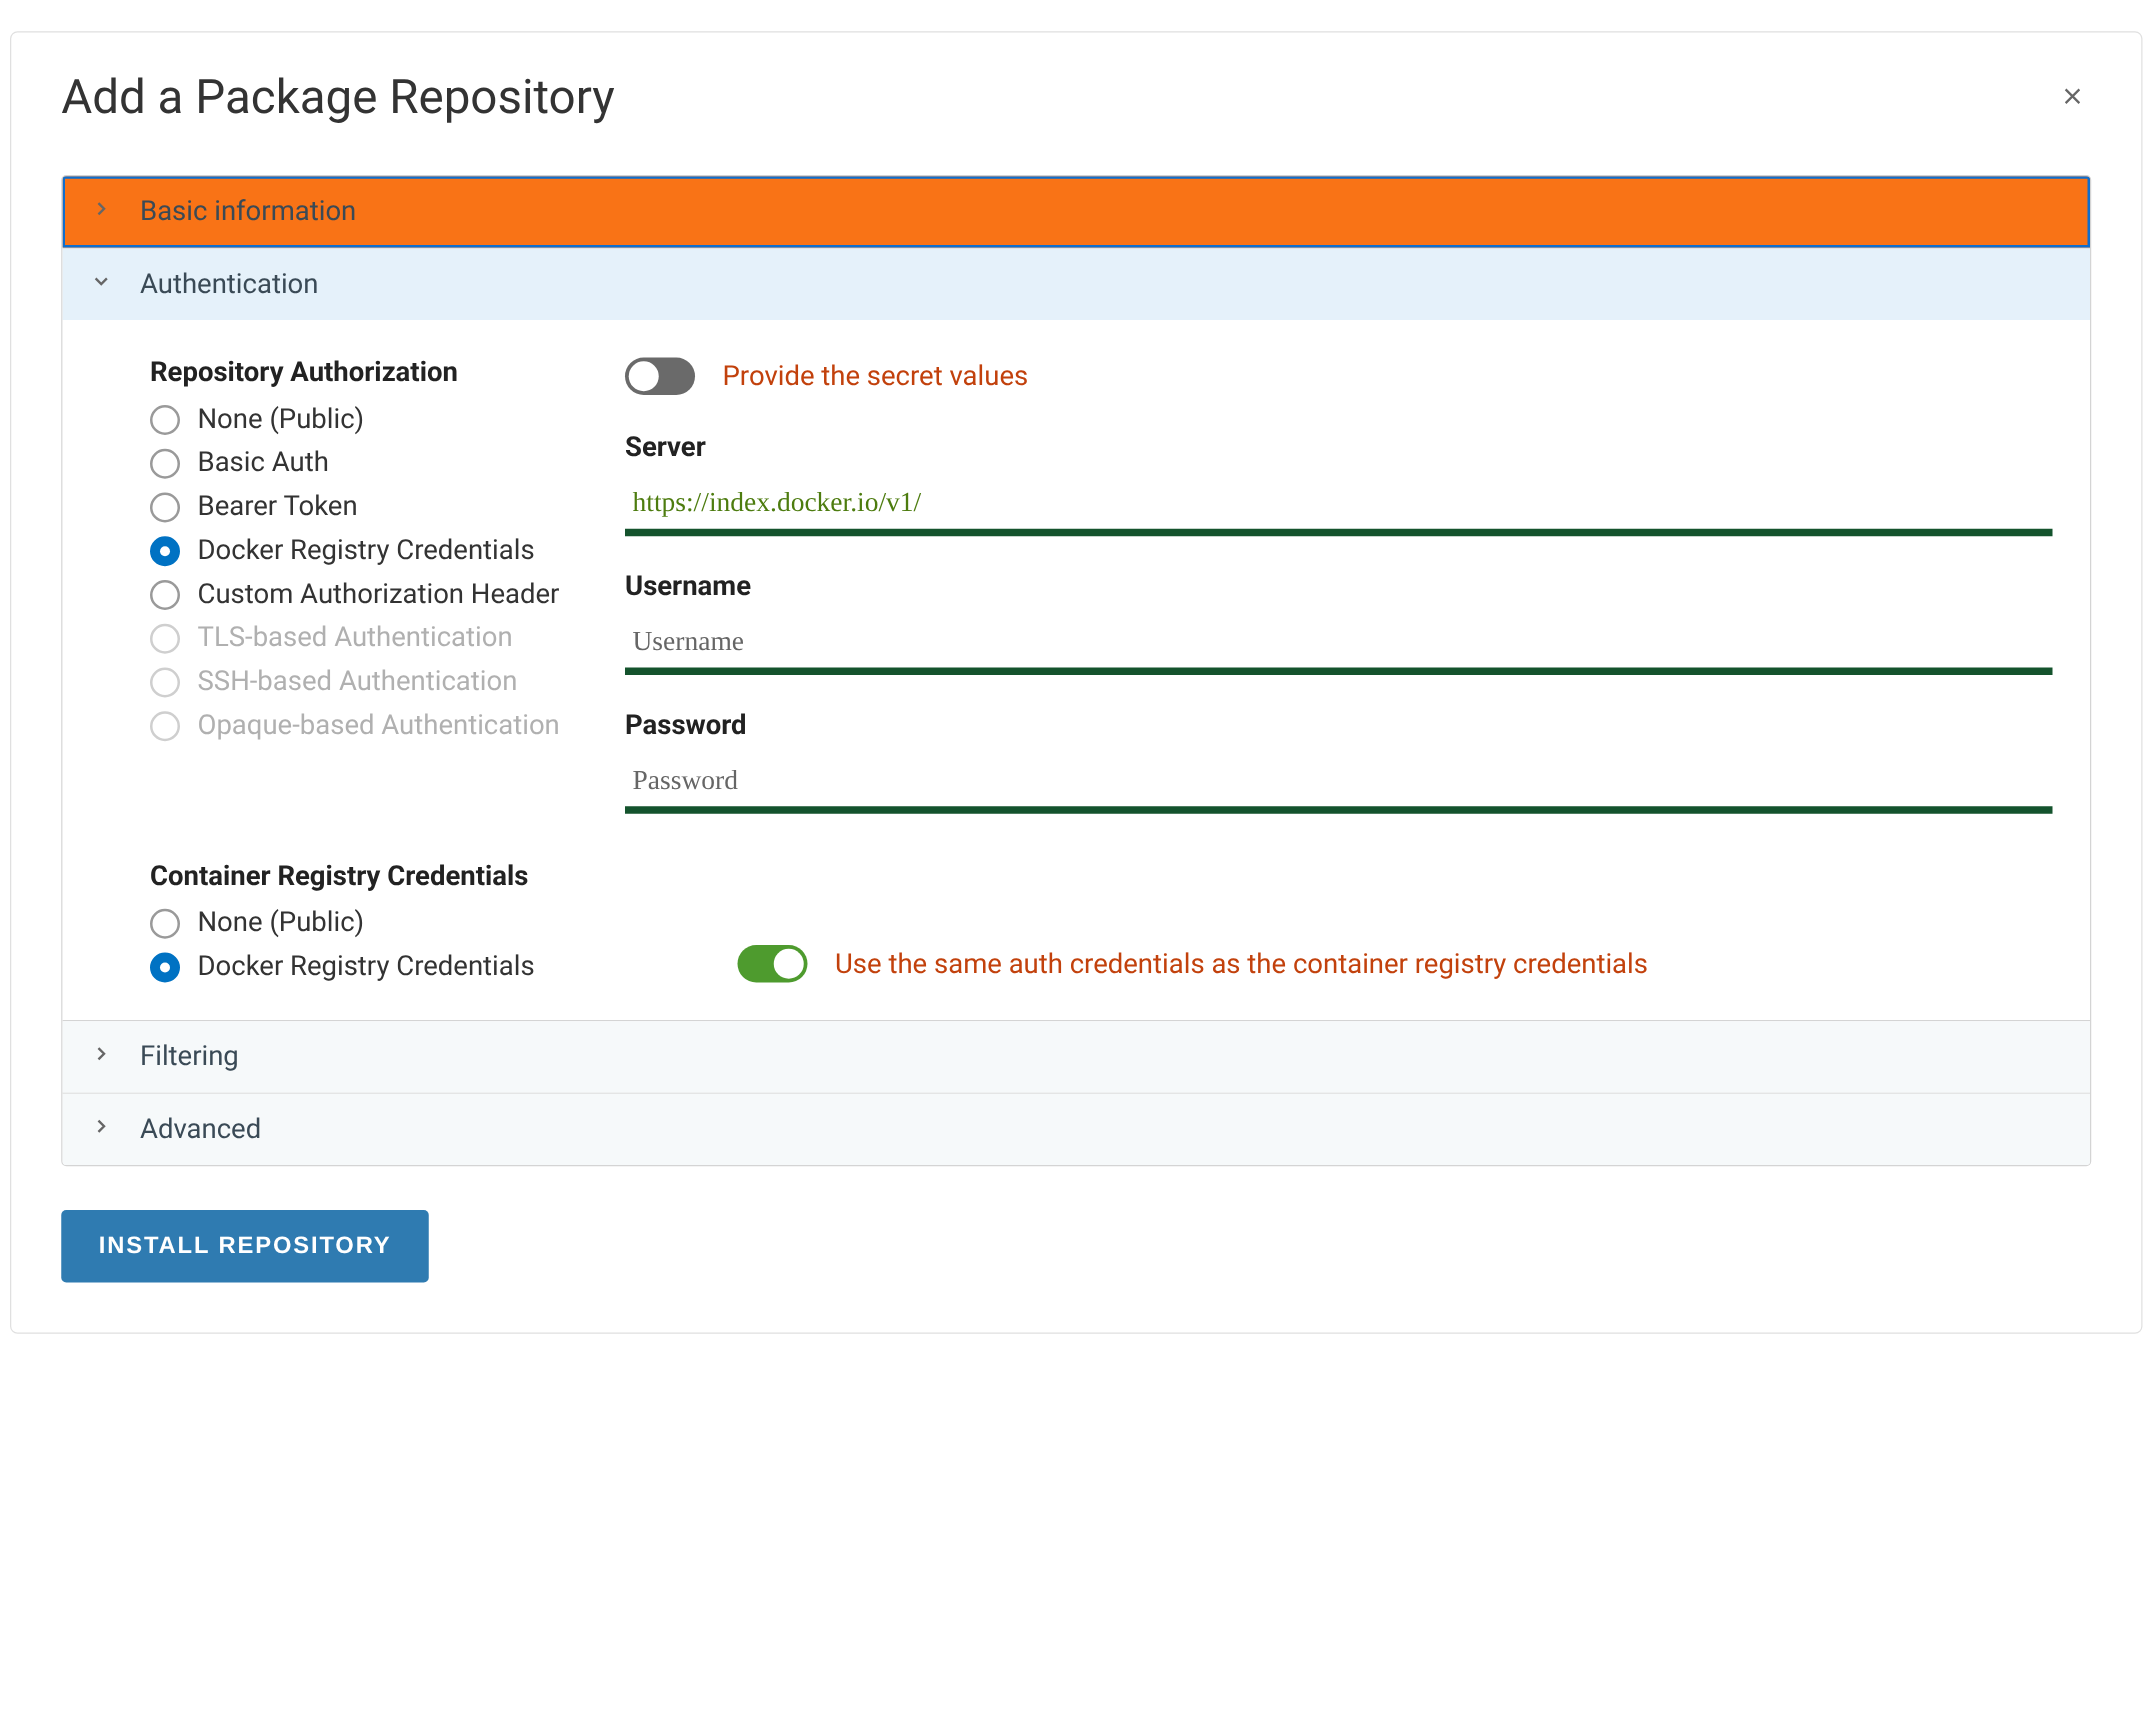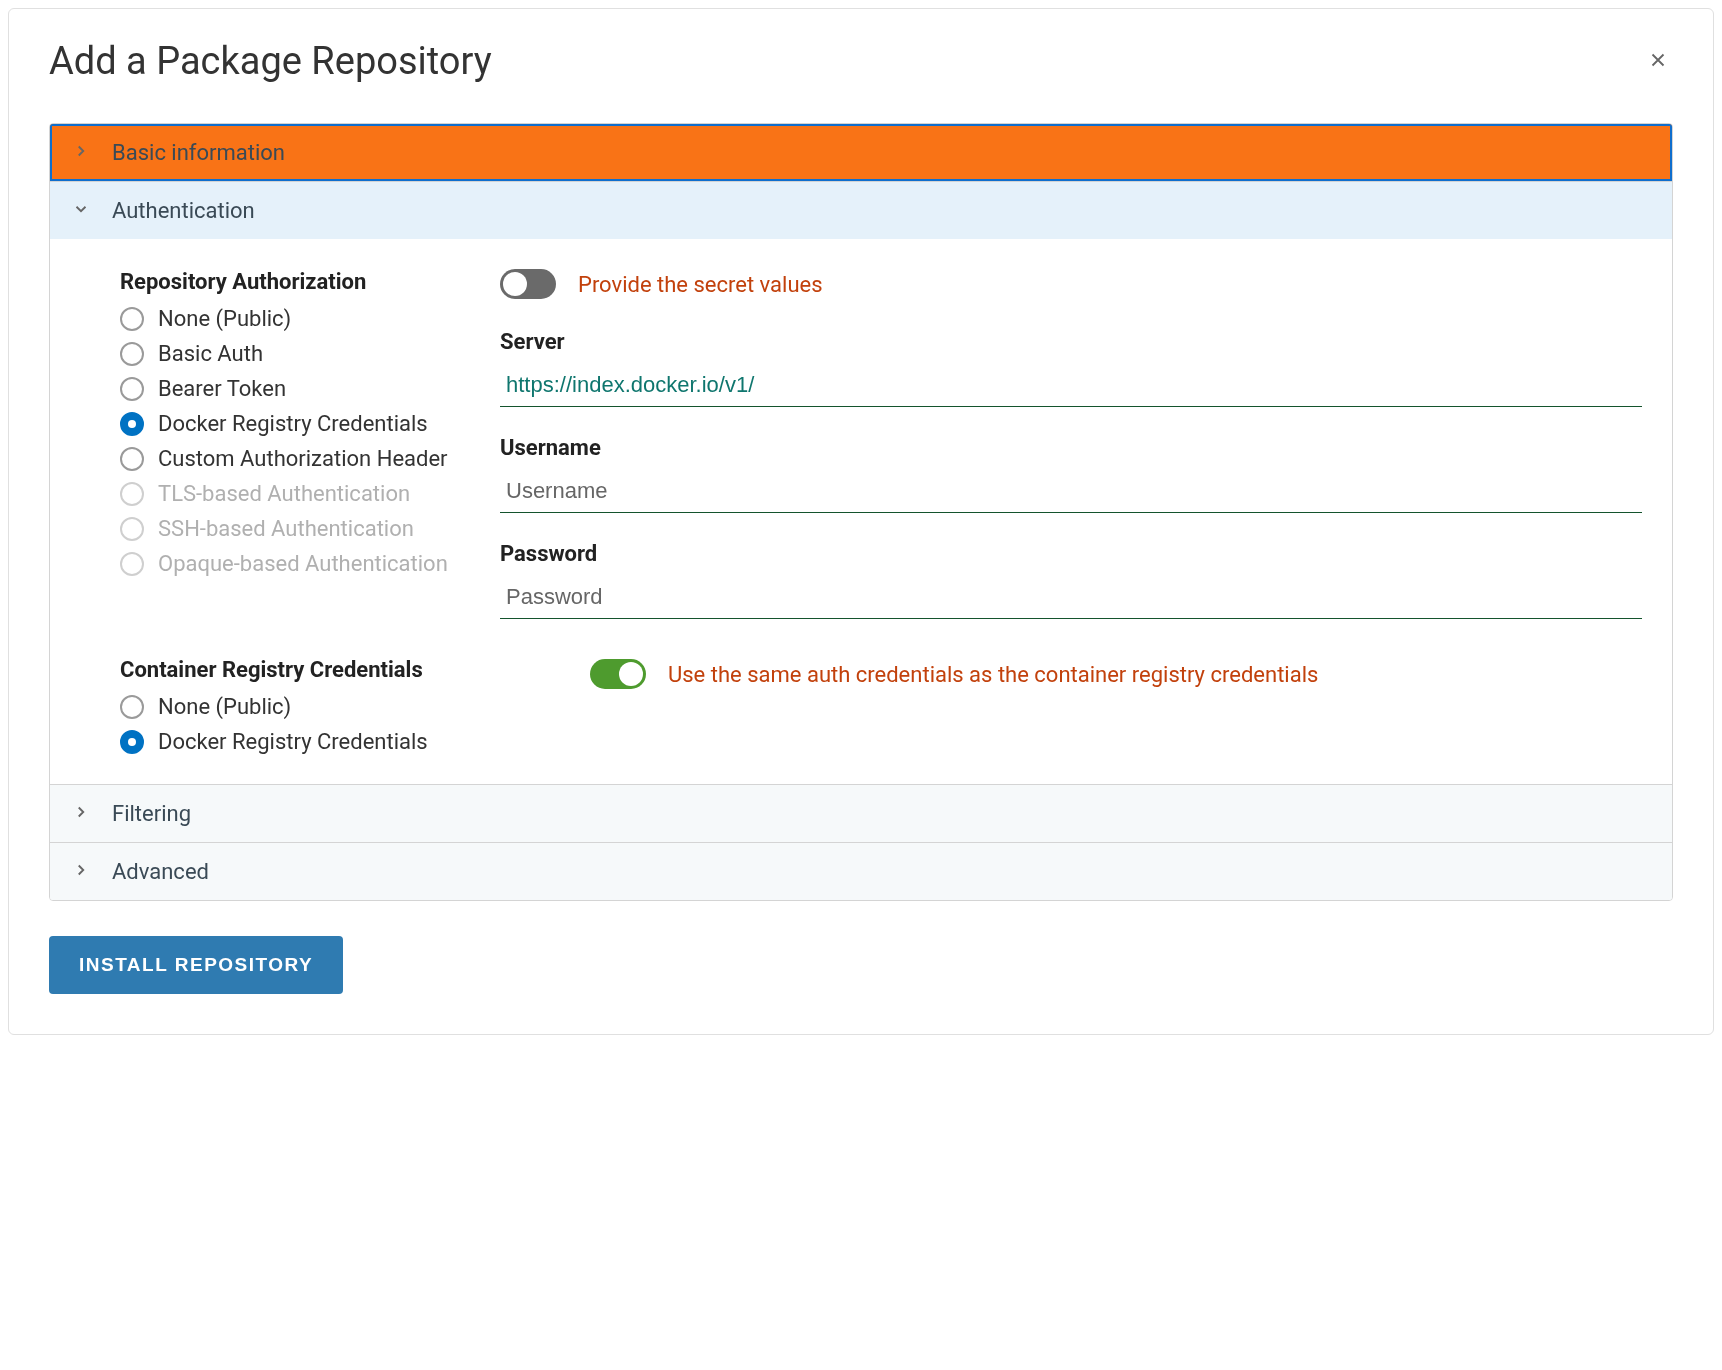--- a/index.html
+++ b/index.html
@@ -11,21 +11,21 @@
       font-family: -apple-system, BlinkMacSystemFont, "Segoe UI", Roboto, Helvetica, Arial, sans-serif;
       background: #fff;
       color: #333;
       padding: 8px;
     }
     .modal {
       border: 1px solid #e0e0e0;
       border-radius: 6px;
       padding: 30px 40px 40px 40px;
       max-width: 1706px;
-      margin: 0 auto;
+      margin: 17px auto;
     }
     .modal-header {
       display: flex;
       justify-content: space-between;
       align-items: center;
       margin-bottom: 40px;
     }
     .modal-title {
       font-size: 38px;
       font-weight: 400;
@@ -191,26 +191,27 @@
     .field-label {
       font-size: 22px;
       font-weight: 700;
       color: #222;
       margin-bottom: 10px;
       display: block;
     }
     .field-input {
       width: 100%;
       border: none;
-      border-bottom: 1px solid #14532d;
+      border-bottom: 6px solid #14532d;
       padding: 8px 6px;
       font-size: 22px;
-      color: #0f766e;
+      color: #4d7c0f;
       background: transparent;
       outline: none;
+      font-family: Liberation Serif, serif;
     }
     .field-input::placeholder {
       color: #666;
     }
     .container-toggle-row {
       display: flex;
       align-items: center;
       gap: 22px;
       margin-left: 30px;
       margin-top: 2px;
@@ -219,21 +220,21 @@
       display: flex;
       gap: 60px;
       margin-top: 10px;
     }
     .bottom-left {
       flex: 0 0 380px;
     }
     .bottom-right {
       flex: 1;
       display: flex;
-      align-items: flex-start;
+      align-items: flex-end;
     }
     .install-btn {
       margin-top: 35px;
       background: #2f7bb1;
       color: #fff;
       border: none;
       padding: 18px 30px;
       font-size: 19px;
       font-weight: 600;
       letter-spacing: 1.5px;

